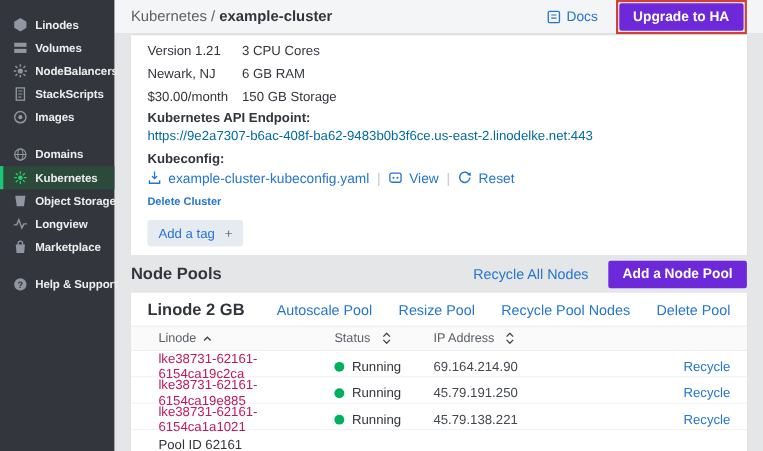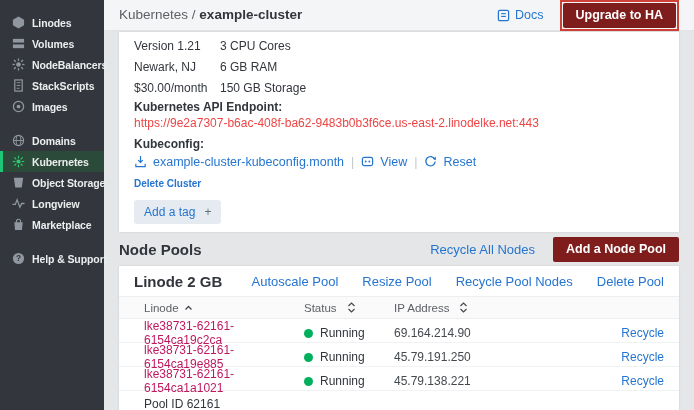--- a/index.html
+++ b/index.html
@@ -23,34 +23,34 @@
   .main { margin-left:104px; height:410px; display:flex; flex-direction:column; }
   .topbar { height:31px; flex:0 0 31px; background:#f4f5f6;
     border-bottom:1px solid #e1e3e5; display:flex; align-items:center;
     justify-content:space-between; padding:0 15px; }
   .crumb { font-size:13.5px; color:#5d6166; line-height:1; }
   .crumb b { color:#32363c; }
   .top-actions { display:flex; align-items:center; }
   .docs-link { display:flex; align-items:center; gap:5px; color:#2575d0;
     font-size:12.5px; margin-right:16px; cursor:pointer; }
   .annotation { border:2px solid #cf4036; padding:1px; }
-  .btn-blue { background:#7f1d1d; color:#fff; border:none; font-size:12.5px;
+  .btn-blue { background:#6d28d9; color:#fff; border:none; font-size:12.5px;
     font-weight:bold; padding:5px 13px; border-radius:2px; cursor:pointer;
     font-family:"Liberation Sans", sans-serif; line-height:1.2; }
 
   .content { padding:1px 15px 0; flex:1; }
   .card { background:#fff; box-shadow:0 0 2px rgba(0,0,0,.12); }
 
   
   .card1 { padding:8px 15px 8px; }
   .details-grid { display:grid; grid-template-columns:86px auto; row-gap:9px;
     font-size:12px; color:#32363c; line-height:1; width:270px; }
   .sec-label { font-size:12px; font-weight:bold; color:#32363c; line-height:1; }
   .m-api { margin-top:7px; }
-  .endpoint-url { font-size:12px; color:#ef4444; margin-top:4px; line-height:1; }
+  .endpoint-url { font-size:12px; color:#0369a1; margin-top:4px; line-height:1; }
   .m-kube { margin-top:9px; }
   .kube-row { display:flex; align-items:center; margin-top:5px; font-size:12.5px;
     color:#2575d0; line-height:1; }
   .kube-row .ic { width:14px; height:14px; margin-right:5px; color:#2575d0; }
   .kube-sep { color:#c4c7ca; margin:0 7px; }
   .kube-link { cursor:pointer; }
   .delete-link { display:inline-block; color:#2575d0; font-weight:bold;
     font-size:10px; margin-top:10px; line-height:1; cursor:pointer; }
   .tag-row { margin-top:9px; }
   .tag-pill { display:inline-flex; align-items:center; gap:9px; background:#e5ebf1;
@@ -253,21 +253,21 @@
       <div class="sec-label m-api">Kubernetes API Endpoint:</div>
       <div class="endpoint-url">https://9e2a7307-b6ac-408f-ba62-9483b0b3f6ce.us-east-2.linodelke.net:443</div>
       <div class="sec-label m-kube">Kubeconfig:</div>
       <div class="kube-row">
         <span class="ic">
             <svg width="13" height="13" viewBox="0 0 14 14">
               <path d="M7 1 v7 M4.5 5.5 L7 8 L9.5 5.5" fill="none" stroke="currentColor" stroke-width="1.3"></path>
               <path d="M2 9.5 v3 h10 v-3" fill="none" stroke="currentColor" stroke-width="1.3"></path>
             </svg>
           </span>
-        <span class="kube-link">example-cluster-kubeconfig.month</span>
+        <span class="kube-link">example-cluster-kubeconfig.yaml</span>
         <span class="kube-sep">|</span>
         <span class="ic">
             <svg width="13" height="13" viewBox="0 0 14 14">
               <rect x="1.5" y="2.5" width="11" height="9" rx="2" fill="none" stroke="currentColor" stroke-width="1.3"></rect>
               <circle cx="5" cy="7" r="1" fill="currentColor"></circle>
               <circle cx="9" cy="7" r="1" fill="currentColor"></circle>
             </svg>
           </span>
         <span class="kube-link">View</span>
         <span class="kube-sep">|</span>

